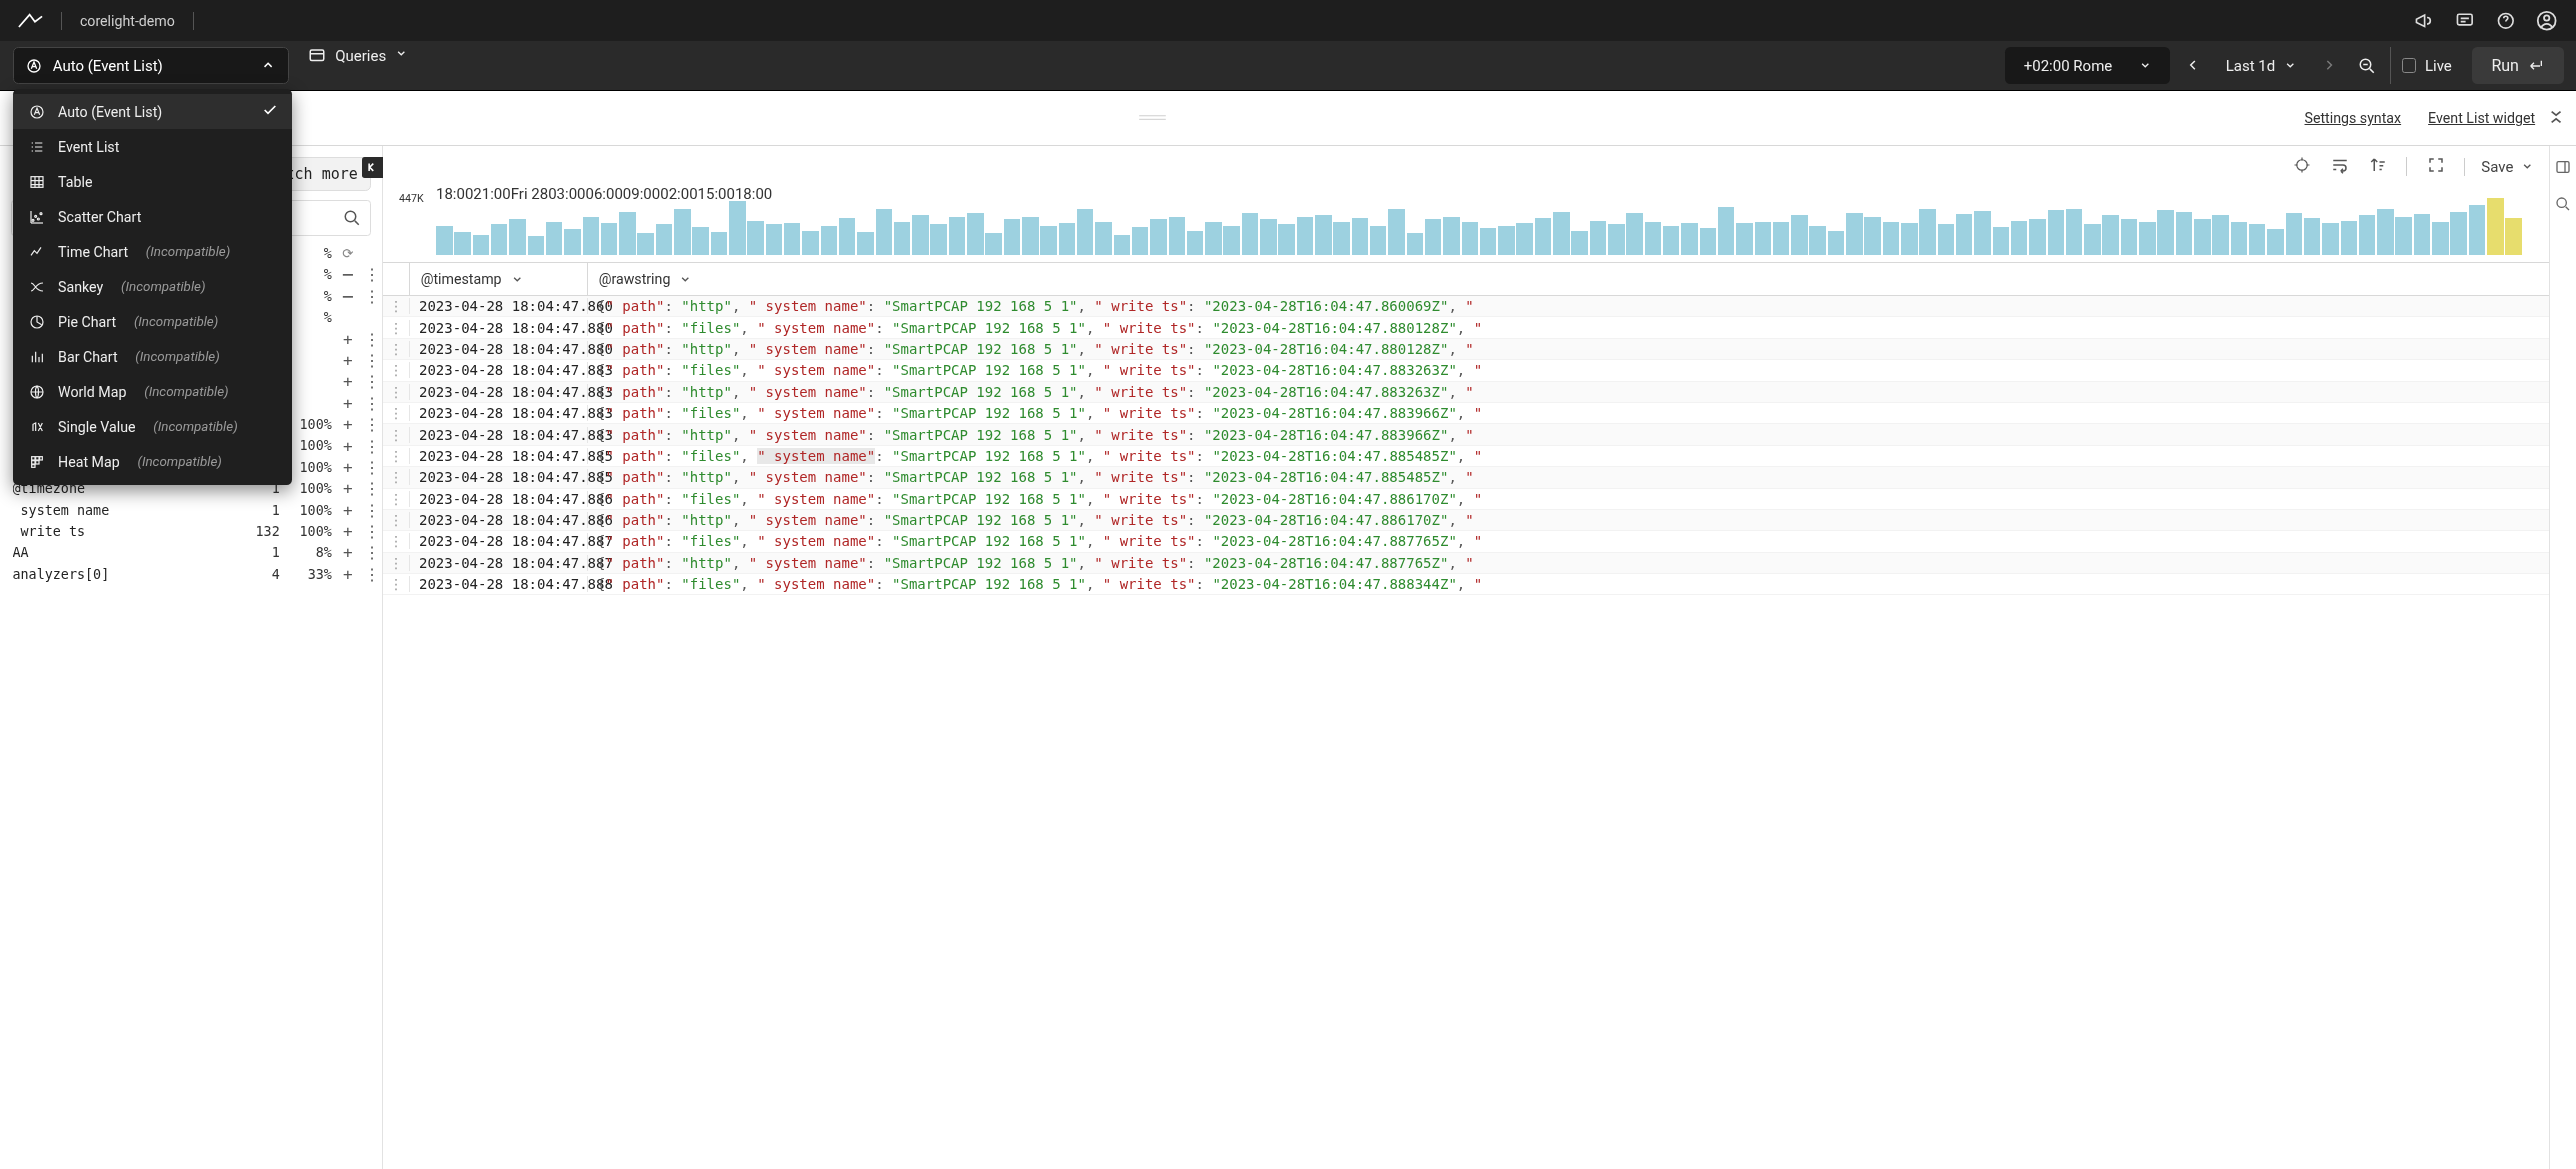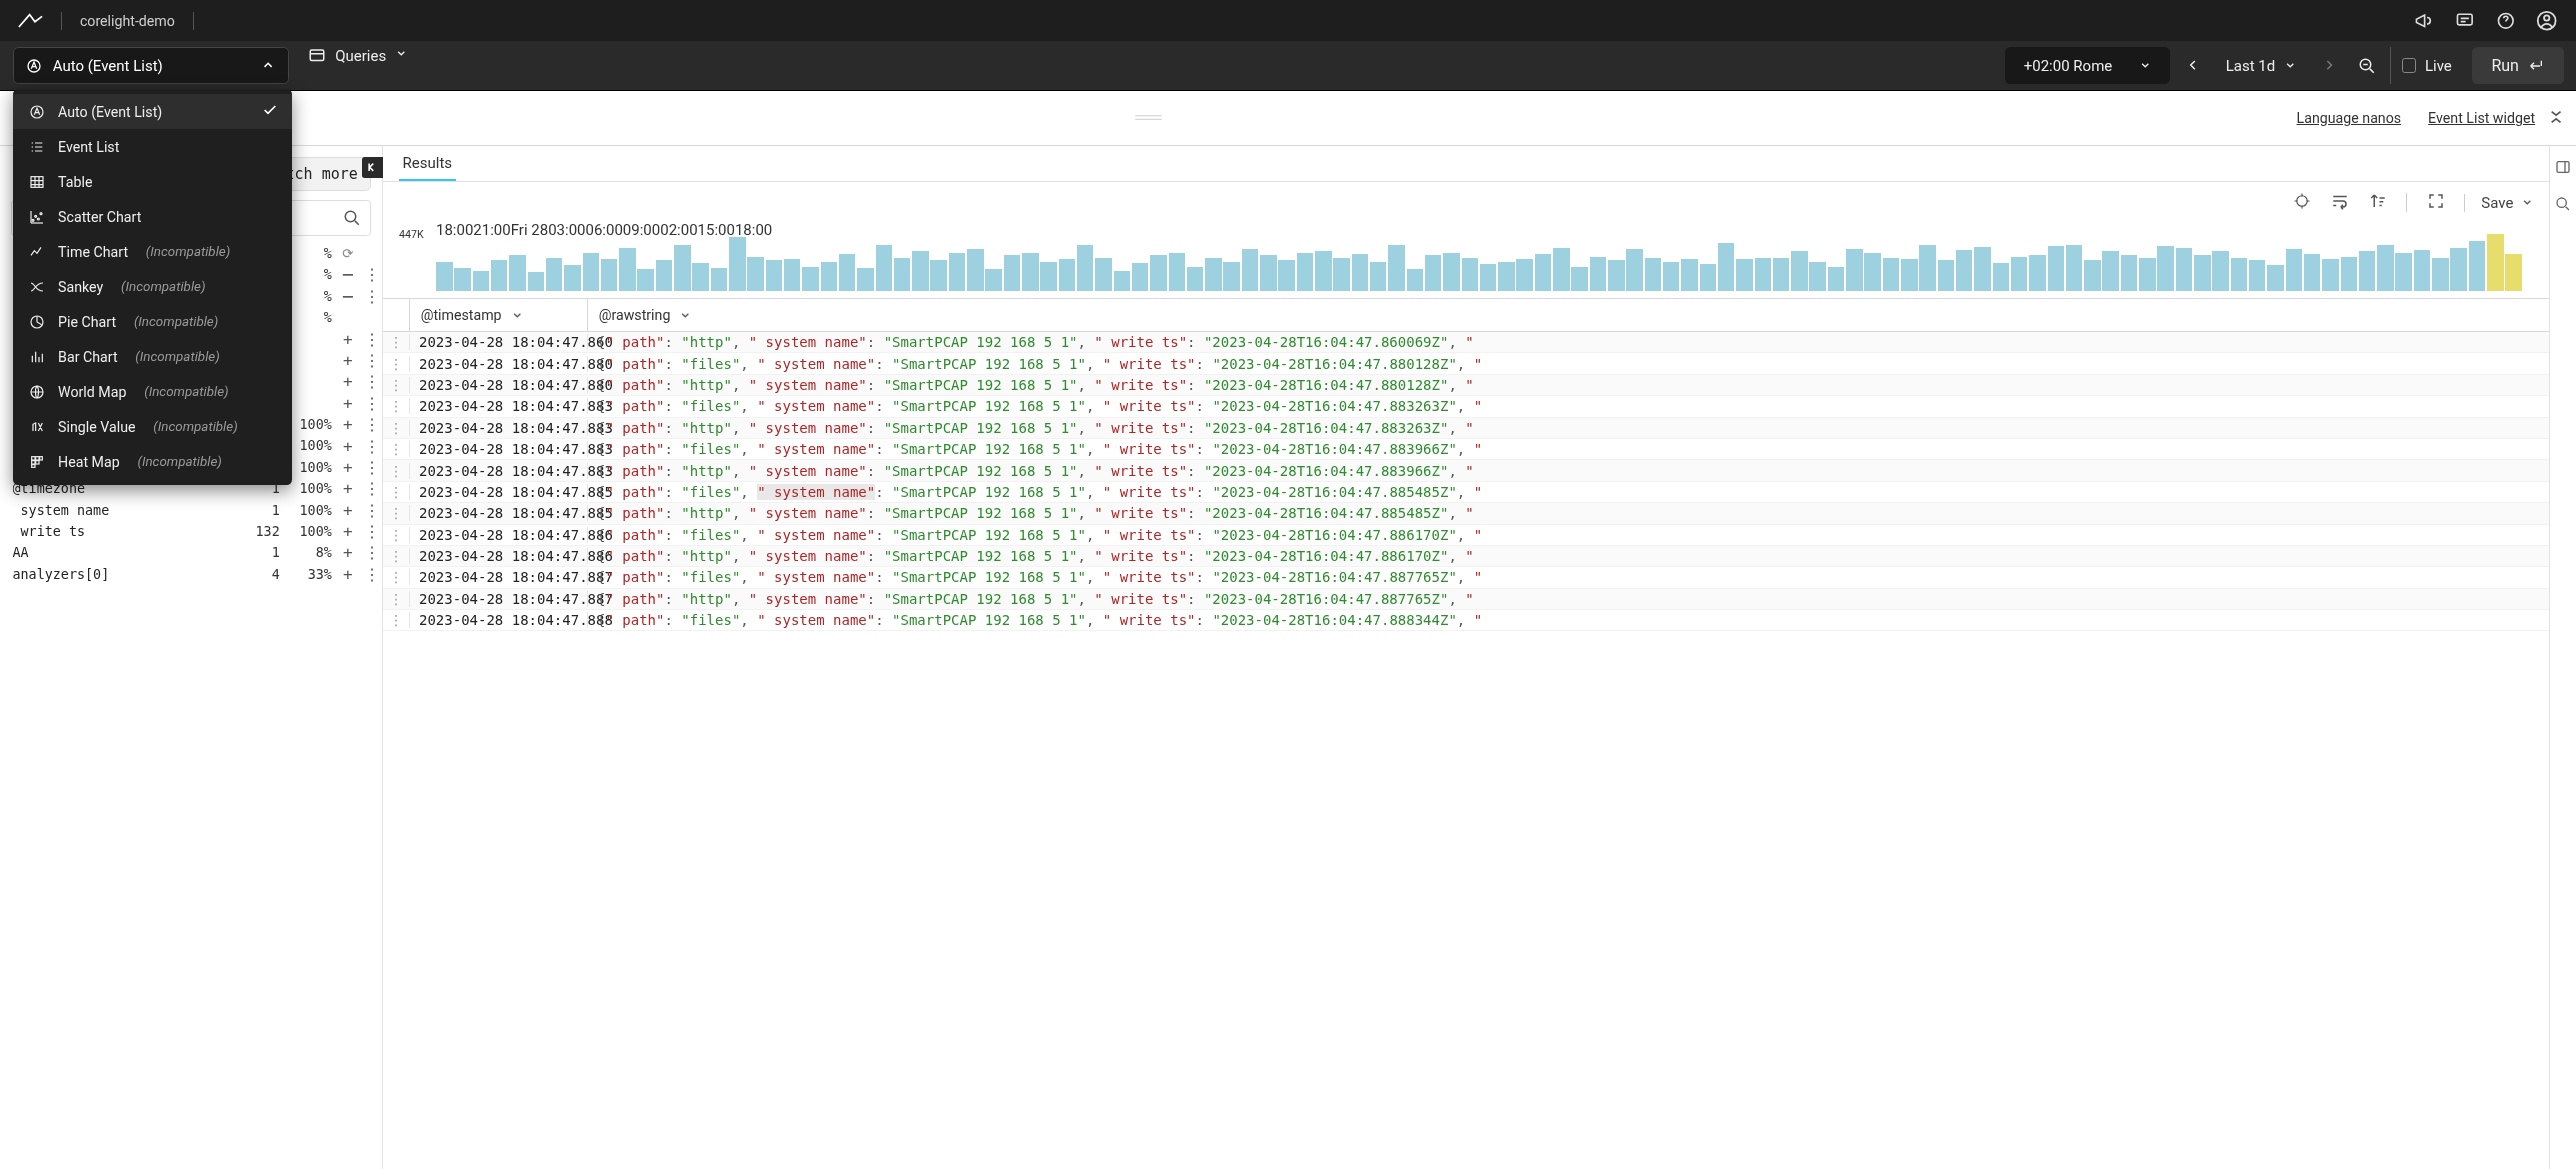--- a/index.html
+++ b/index.html
@@ -370,21 +370,21 @@
   </div>
 
 <div class="querybar">
   <div class="drag">
     <svg width="27" height="7.1" viewBox="0 0 30 8">
         <line x1="0" y1="2" x2="30" y2="2" stroke="#c8c8c8"></line>
         <line x1="0" y1="6" x2="30" y2="6" stroke="#c8c8c8"></line>
       </svg>
   </div>
   <div class="links">
-    <span>Language nanos</span>
+    <span>Settings syntax</span>
     <span>Event List widget</span>
   </div>
   <div class="collapse">
     <svg width="14.2" height="18" viewBox="0 0 16 20" fill="none" stroke="#555" stroke-width="2">
         <path d="M3 4l5 4 5-4M3 16l5-4 5 4"></path>
       </svg>
   </div>
 </div>
 
 <div class="main">
@@ -517,23 +517,20 @@
       </div>
   </div>
 
   <div class="results">
     <div style="position:relative;">
       <div class="res-collapse-btn">
         <svg width="12.5" height="12.5" viewBox="0 0 24 24" fill="none" stroke="#fff" stroke-width="3">
             <path d="M14 5l-7 7 7 7M6 5v14"></path>
           </svg>
       </div>
-    </div>
-    <div class="res-tabs">
-      <div class="res-tab">Results</div>
     </div>
     <div class="res-toolbar">
       <div><svg width="18" height="18" viewBox="0 0 24 24" fill="none" stroke="#555" stroke-width="1.6">
             <circle cx="12" cy="12" r="7"></circle>
             <path d="M12 2v4M12 18v4M2 12h4M18 12h4"></path>
           </svg></div>
       <div><svg width="18" height="18" viewBox="0 0 24 24" fill="none" stroke="#555" stroke-width="2">
             <path d="M3 6h18M3 12h13a4 4 0 010 8h-3m0 0l3-3m-3 3l3 3M3 18h4"></path>
           </svg></div>
       <div><svg width="18" height="18" viewBox="0 0 24 24" fill="none" stroke="#555" stroke-width="2">

